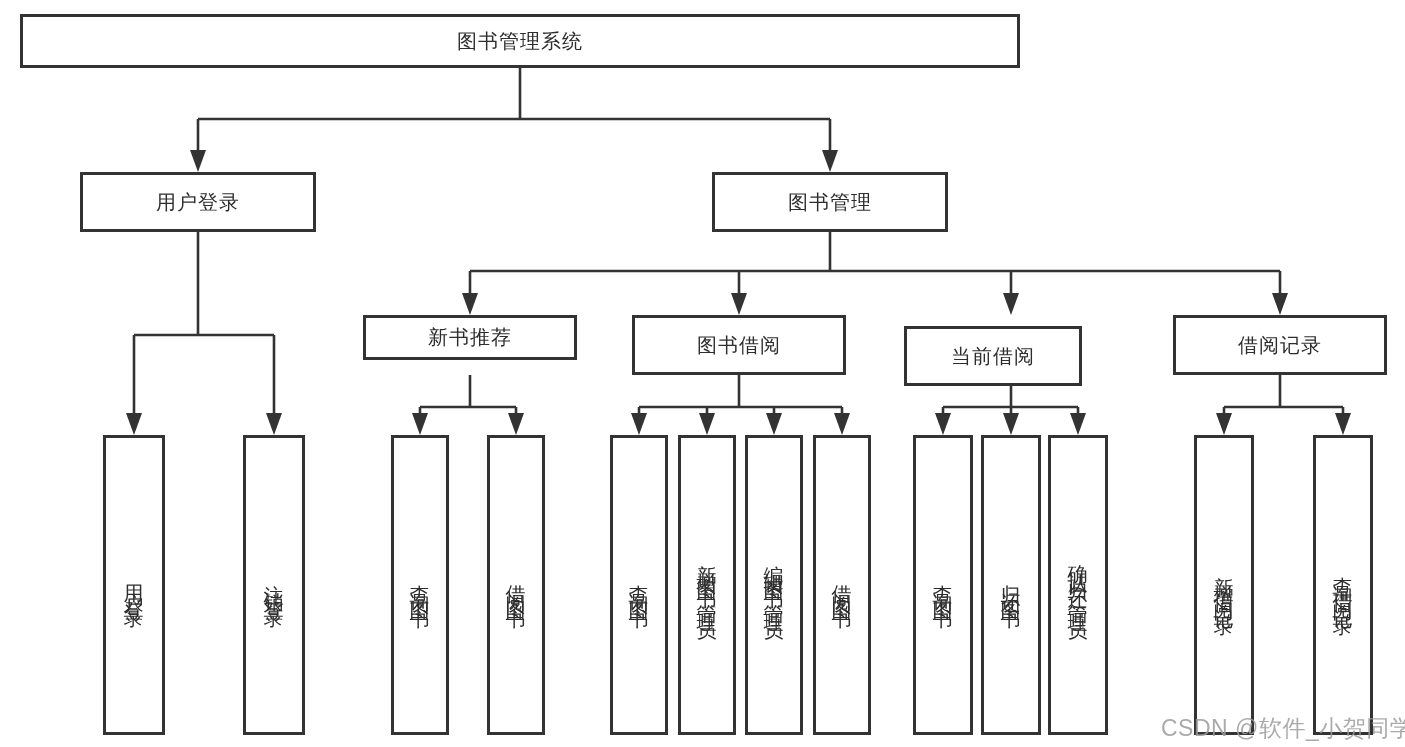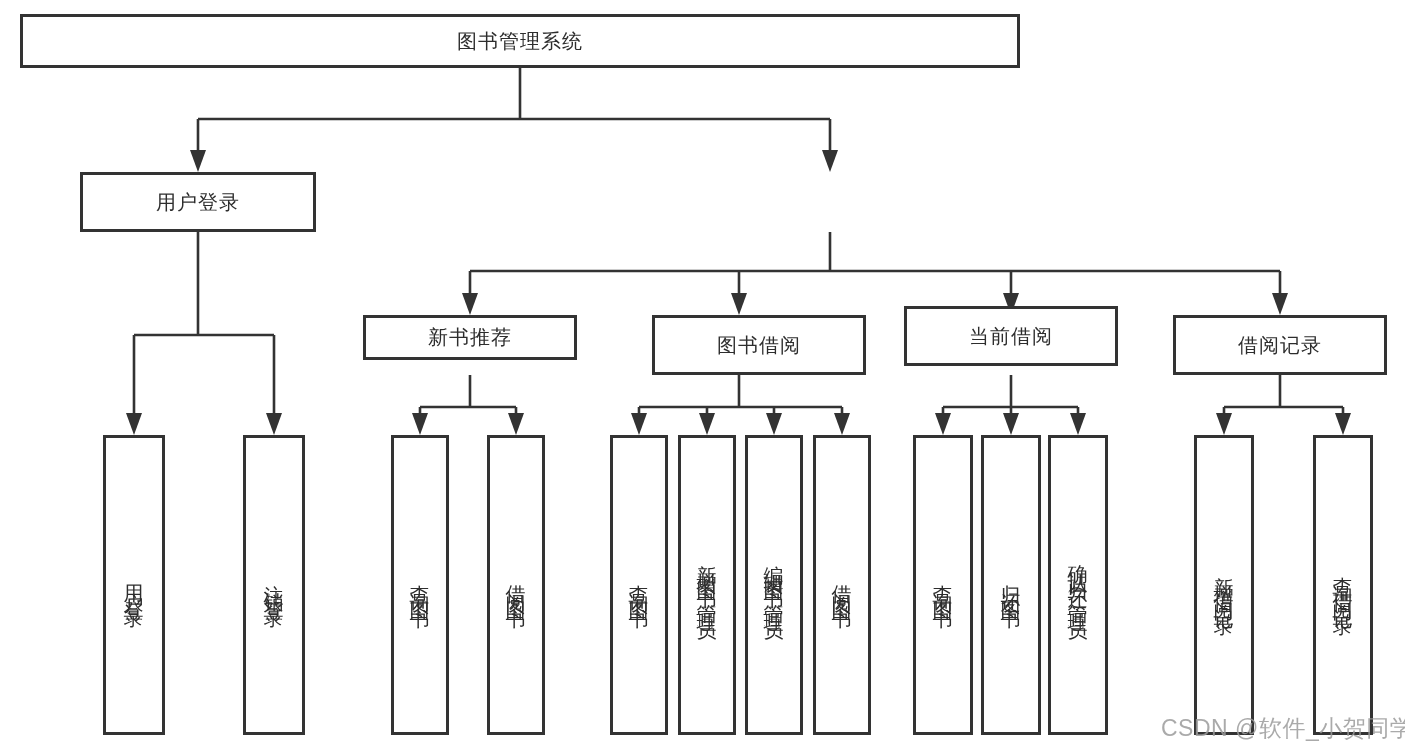--- a/index.html
+++ b/index.html
@@ -111,28 +111,31 @@
     </g>
   </svg>
 
   <div class="node hnode" style="left:20px; top:14px; width:1000px; height:54px;">
     <span>图书管理系统</span>
   </div>
 
   <div class="node hnode" style="left:80px; top:172px; width:236px; height:60px;">
     <span>用户登录</span>
   </div>
+  <div class="node hnode" style="left:712px; top:172px; width:236px; height:60px;">
+    <span>图书管理</span>
+  </div>
 
   <div class="node hnode" style="left:363px; top:315px; width:214px; height:45px;">
     <span>新书推荐</span>
   </div>
-  <div class="node hnode" style="left:632px; top:315px; width:214px; height:60px;margin-left:20px;">
+  <div class="node hnode" style="left:632px; top:315px; width:214px; height:60px;">
     <span>图书借阅</span>
   </div>
-  <div class="node hnode" style="left:904px; top:306px; width:214px; height:60px;">
+  <div class="node hnode" style="left:904px; top:326px; width:178px; height:60px;">
     <span>当前借阅</span>
   </div>
   <div class="node hnode" style="left:1173px; top:315px; width:214px; height:60px;">
     <span>借阅记录</span>
   </div>
 
   <div class="node vnode" style="left:103px; top:435px; width:62px; height:300px;">
     <span>用户登录</span>
   </div>
   <div class="node vnode" style="left:243px; top:435px; width:62px; height:300px;">

